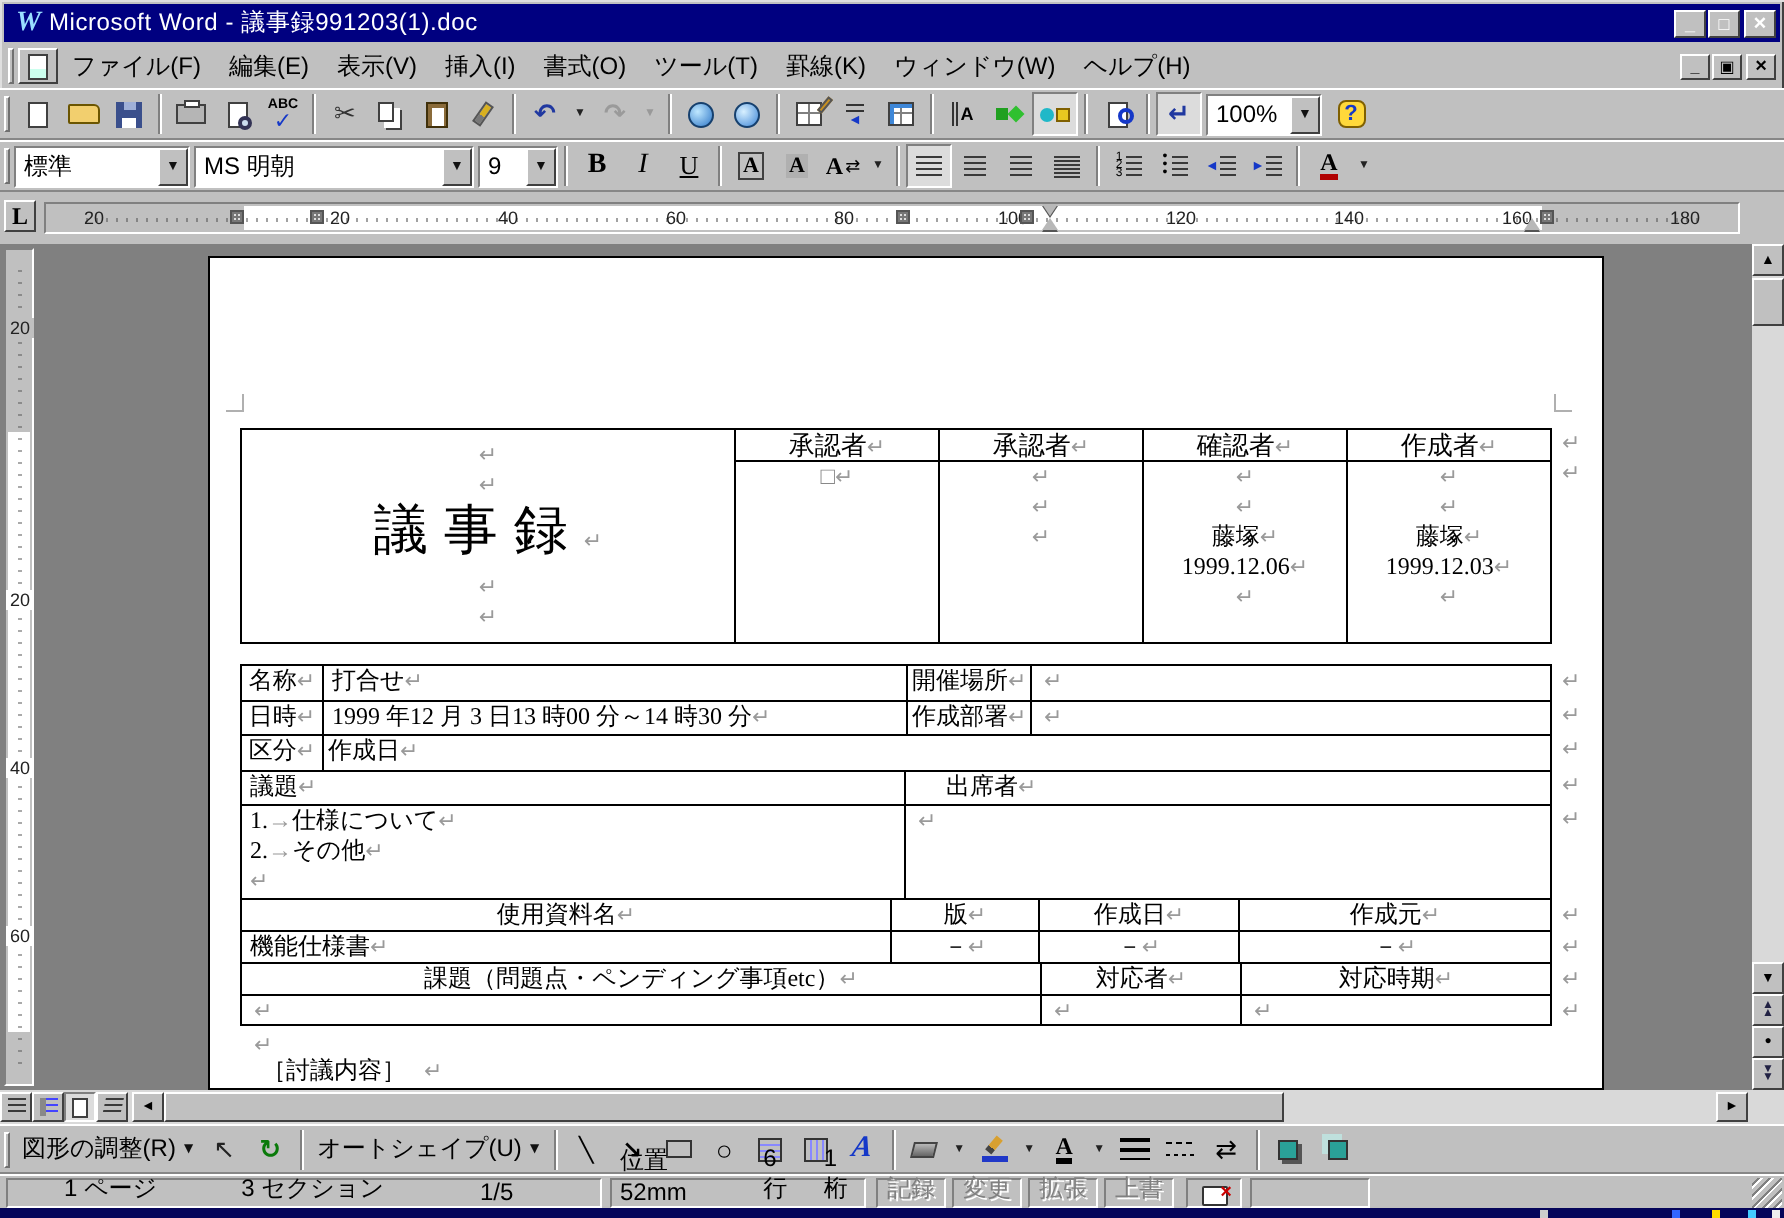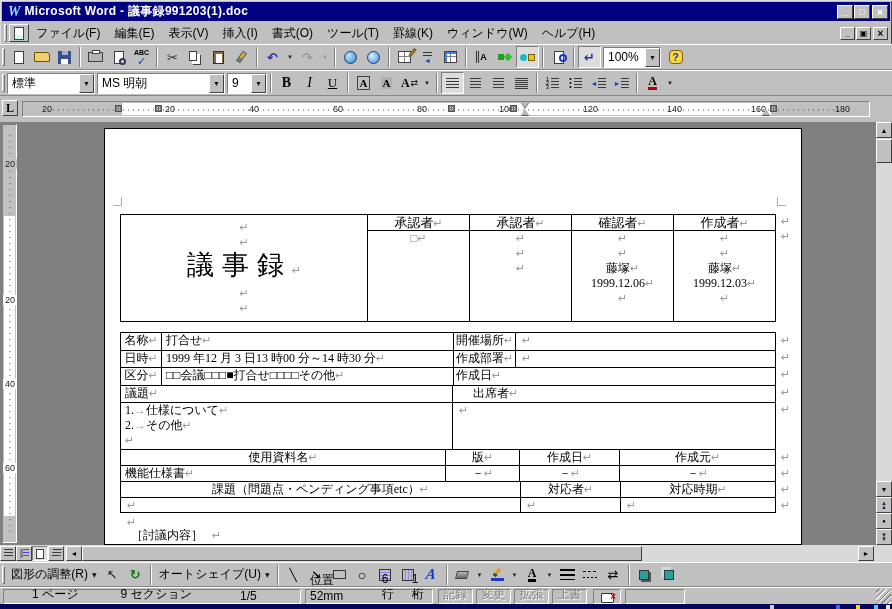--- a/index.html
+++ b/index.html
@@ -40,21 +40,21 @@
 .page-ic{width:10px;height:13px;background:#fff;border:1px solid #404040;flex:none}
 .lines-ic{width:9px;height:9px;background:repeating-linear-gradient(180deg,#44f 0 1px,transparent 1px 3px)}
 </style>
 </head>
 <body>
 
 <div id="win">
 
   <div class="abs fx" id="tbarTitle" style="left:2px;top:2px;right:2px;height:19px;background:#000080;color:#fff;padding:0 2px">
     <span style="font-family:'Liberation Serif',serif;font-weight:bold;font-style:italic;color:#9adfff;font-size:14px;margin:0 4px">W</span>
-    <span style="font-weight:bold;font-size:12px;letter-spacing:.3px">Microsoft Word - 議事録991203(1).doc</span>
+    <span style="font-weight:normal;font-size:12px;letter-spacing:.3px">Microsoft Word - 議事録991203(1).doc</span>
     <span style="flex:1"></span>
     <span class="raised" style="width:16px;height:14px;font-size:9px;font-weight:bold">
         <i style="font-style:normal">_</i>
       </span>
     <span class="raised" style="width:16px;height:14px;font-size:9px;margin-left:1px">
         <i style="font-style:normal">□</i>
       </span>
     <span class="raised" style="width:16px;height:14px;font-size:11px;font-weight:bold;margin-left:2px">
         <i style="font-style:normal">×</i>
       </span>
@@ -201,21 +201,21 @@
   </div>
 
   <div class="tbar" style="top:70px;height:26px">
     <span class="grip"></span>
     <span class="cb" style="width:88px">
         <span>標準</span>
         <span class="cbd">
           <i style="font-style:normal">▼</i>
         </span>
       </span>
-    <span class="cb" style="width:128px;margin-left:2px">
+    <span class="cb" style="width:140px;margin-left:2px">
         <span>MS 明朝</span>
         <span class="cbd">
           <i style="font-style:normal">▼</i>
         </span>
       </span>
     <span class="cb" style="width:40px;margin-left:2px">
         <span>9</span>
         <span class="cbd">
           <i style="font-style:normal">▼</i>
         </span>
@@ -366,21 +366,20 @@
             </div>
           <div class="cell bl" style="width:292px;padding-left:4px"><span>1999 年12 月 3 日13 時00 分～14 時30 分</span><span class="pm">↵</span></div>
           <div class="cell bl" style="width:62px;padding-left:2px"><span>作成部署</span><span class="pm">↵</span></div>
           <div class="cell bl" style="flex:1;padding-left:6px"><span class="pm">↵</span></div>
         </div>
         <div class="fx bt" style="height:18px;align-items:stretch">
           <div class="cell ctr" style="width:40px">
               <span>区分</span>
               <span class="pm">↵</span>
             </div>
-          <div class="cell bl" style="width:292px;padding-left:4px"><span>□□会議□□□■打合せ□□□□その他</span><span class="pm">↵</span></div>
           <div class="cell bl" style="width:62px;padding-left:2px"><span>作成日</span><span class="pm">↵</span></div>
         </div>
         <div class="fx bt" style="height:17px;align-items:stretch">
           <div class="cell" style="width:331px;padding-left:4px"><span>議題</span><span class="pm">↵</span></div>
           <div class="cell bl" style="flex:1;padding-left:20px"><span>出席者</span><span class="pm">↵</span></div>
         </div>
         <div class="fx bt" style="height:47px;align-items:stretch">
           <div class="cell" style="width:331px;padding-left:4px">
             <span>1.</span><span class="tabm">→</span><span>仕様について</span><span class="pm">↵</span><br>
             <span>2.</span><span class="tabm">→</span><span>その他</span><span class="pm">↵</span><br>
@@ -579,21 +578,21 @@
         <i style="width:10px;height:10px;background:#2aa198;border:1px solid #333;box-shadow:2px 2px 0 #555;display:block"></i>
       </span>
     <span class="b">
         <i style="width:10px;height:10px;background:#2aa198;border:1px solid #333;box-shadow:-3px -3px 0 #bfe0dd;display:block;margin-left:3px"></i>
       </span>
   </div>
 
   <div class="abs fx" style="left:0;top:587px;right:0;height:17px;background:#c0c0c0;border-top:1px solid #fff;font-size:12px">
     <span class="sk" style="width:298px;margin-left:3px;gap:0">
       <span style="margin-left:28px">1 ページ</span>
-      <span style="margin-left:42px">9 セクション</span>
+      <span style="margin-left:42px">3 セクション</span>
       <span style="margin-left:48px">1/5</span>
     </span>
     <span class="sk" style="width:128px;margin-left:4px">
       <span style="margin-left:4px">位置 52mm</span>
       <span style="margin-left:16px">6 行</span>
       <span style="margin-left:10px">1 桁</span>
     </span>
     <span class="sk" style="width:35px;margin-left:5px;justify-content:center;color:#808080;text-shadow:1px 1px 0 #fff">
         <span>記録</span>
       </span>

